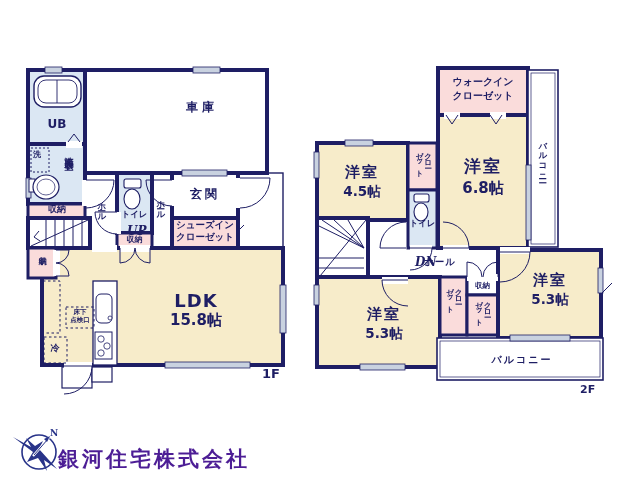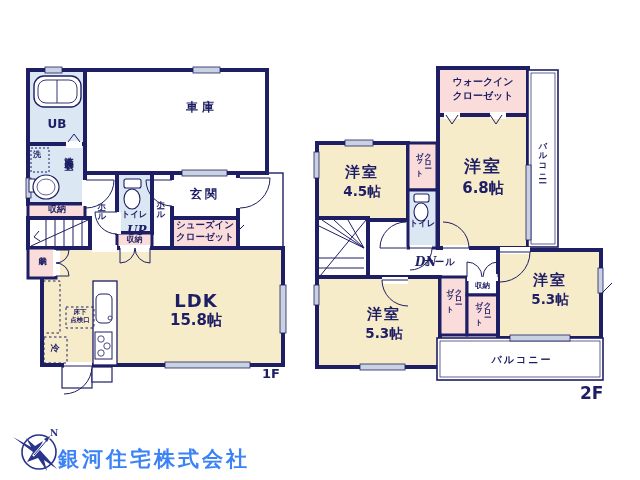--- a/index.html
+++ b/index.html
@@ -6,21 +6,21 @@
   #stage{position:relative;width:640px;height:480px;background:#ffffff;overflow:hidden;
          font-family:"DejaVu Sans",sans-serif;}
   #stage svg{position:absolute;left:0;top:0;}
   .lbl{position:absolute;color:#1e1e64;font-weight:700;white-space:nowrap;
        text-align:center;line-height:1.1;z-index:5;}
   .v{writing-mode:vertical-rl;text-orientation:upright;letter-spacing:1px;}
   .vwrap{position:absolute;display:flex;flex-direction:row-reverse;z-index:5;}
   .vwrap span{writing-mode:vertical-rl;text-orientation:upright;color:#1e1e64;
        font-weight:700;font-size:7.5px;line-height:1.15;letter-spacing:0;}
   .updn{font-family:"DejaVu Serif",serif;font-style:italic;font-weight:700;padding-left:43px;}
-  .company{position:absolute;color:#3b82f6;font-weight:700;letter-spacing:3px;z-index:5;}
+  .company{position:absolute;color:#4c1d95;font-weight:700;letter-spacing:3px;z-index:5;}
   .floorlbl{font-weight:700;}
 </style>
 </head>
 <body>
 
 <div id="stage">
 
 <svg width="640" height="480" viewBox="0 0 640 480">
 
   <g stroke="#1e1e64" stroke-width="4">
@@ -231,17 +231,17 @@
       <span>ゼット</span>
 </div>
 <div class="lbl" style="left:467px;top:282px;width:31px;font-size:7.5px;">収納</div>
 <div class="vwrap" style="left:471px;top:296px;width:23px;height:40px;justify-content:center;">
   <span>クロー</span>
       <span>ゼット</span>
 </div>
 <div class="lbl" style="left:510px;top:272px;width:80px;font-size:15px;letter-spacing:2px;">洋室</div>
 <div class="lbl" style="left:510px;top:292px;width:80px;font-size:13.5px;">5.3帖</div>
 <div class="lbl" style="left:470px;top:354px;width:104px;font-size:10px;letter-spacing:2px;">バルコニー</div>
-<div class="lbl floorlbl" style="left:580px;top:384px;font-size:17px;">2F</div>
+<div class="lbl floorlbl" style="left:580px;top:384px;font-size:11px;">2F</div>
 
 <div class="company" style="left:58px;top:445px;font-size:21px;">銀河住宅株式会社</div>
 
 </div>
 
 </body></html>

